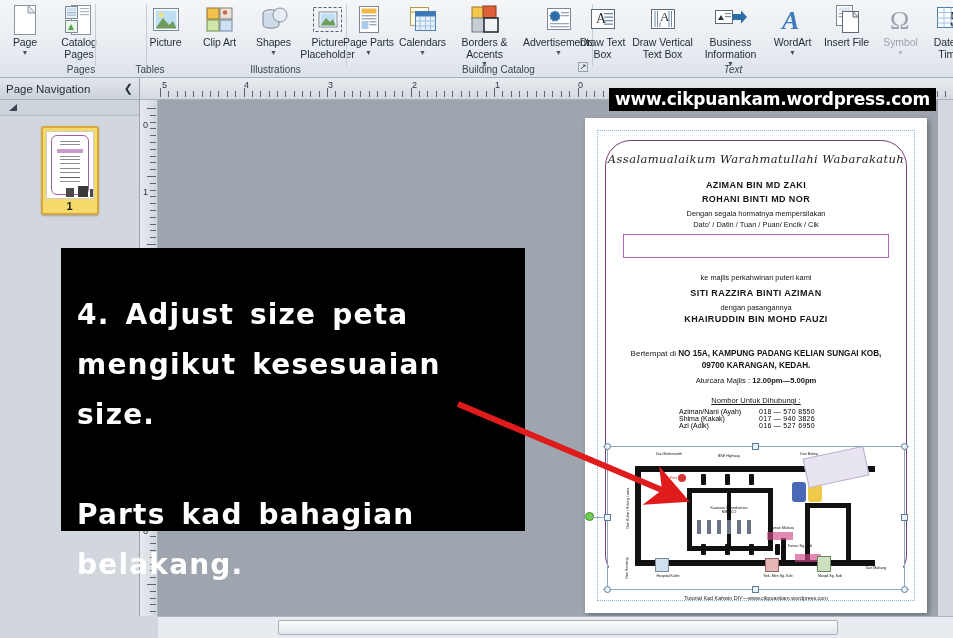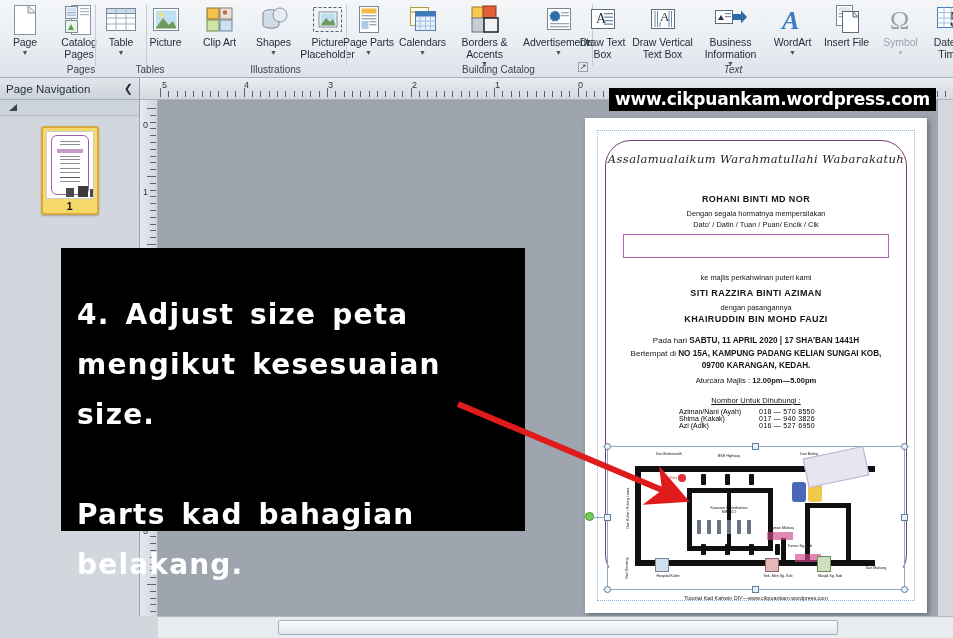--- a/index.html
+++ b/index.html
@@ -234,33 +234,20 @@
           </svg>
         </div>
         <div class="rlabel">Catalog Pages</div>
       </div>
     </div>
     <div class="rgroup-title">Pages</div>
   </div>
   <div class="rgroup-sep" style="left:95px;"></div>
 
   <div class="rgroup" style="left:96px;width:50px;">
-    <div class="rgroup-items">
-      <div class="rbtn">
-        <div class="ricon">
-          <svg width="34" height="30" viewBox="0 0 34 30">
-            <rect x="2.5" y="3.5" width="29" height="22" fill="#fff" stroke="#7a8794"></rect>
-            <rect x="2.5" y="3.5" width="29" height="5" fill="#ccdcec" stroke="#7a8794"></rect>
-            <path d="M12 3.5 V25.5 M22 3.5 V25.5 M2.5 13 H31.5 M2.5 19 H31.5" stroke="#9fb0c0" stroke-width="1"></path>
-          </svg>
-        </div>
-        <div class="rlabel">Table</div>
-        <div class="caret">▼</div>
-      </div>
-    </div>
     <div class="rgroup-title">Tables</div>
   </div>
   <div class="rgroup-sep" style="left:146px;"></div>
 
   <div class="rgroup" style="left:148px;width:197px;">
     <div class="rgroup-items">
       <div class="rbtn">
         <div class="ricon">
           <svg width="30" height="30" viewBox="0 0 30 30">
             <rect x="2.5" y="3.5" width="25" height="22" fill="#fff" stroke="#7a8794"></rect>
@@ -697,37 +684,34 @@
 
   <div id="canvas">
 
     <div id="pubpage">
       <div id="pubmargin"></div>
 
       <div id="card-border"></div>
 
       <div class="ctext salam" style="top:34px;">Assalamualaikum Warahmatullahi Wabarakatuh</div>
 
+      <div class="ctext nm" style="top:62px;">AZIMAN BIN MD ZAKI</div>
       <div class="ctext nm" style="top:76px;">ROHANI BINTI MD NOR</div>
       <div class="ctext sm" style="top:91px;">Dengan segala hormatnya mempersilakan</div>
       <div class="ctext sm" style="top:102px;">Dato' /  Datin / Tuan / Puan/  Encik / Cik</div>
 
       <div id="namebox" style="top:116px;">
         <span></span>
       </div>
 
       <div class="ctext sm" style="top:155px;">ke majlis perkahwinan puteri kami</div>
       <div class="ctext nm" style="top:170px;">SITI RAZZIRA BINTI AZIMAN</div>
       <div class="ctext sm" style="top:185px;">dengan pasangannya</div>
       <div class="ctext nm" style="top:196px;">KHAIRUDDIN BIN MOHD FAUZI</div>
 
-      <div class="ctext" style="top:218px;font-size:8px;">
-        <span>Pada hari</span>
-        <span class="dtb">SABTU, 11 APRIL 2020  |  17 SHA'BAN 1441H</span>
-      </div>
       <div class="ctext" style="top:231px;font-size:8px;">
         <span>Bertempat di</span>
         <span class="dtb">NO 15A, KAMPUNG PADANG KELIAN SUNGAI KOB,</span>
       </div>
       <div class="ctext dtb" style="top:243px;">09700 KARANGAN, KEDAH.</div>
       <div class="ctext" style="top:258px;font-size:7.6px;">
         <span>Aturcara Majlis :</span>
         <span class="bld">12.00pm—5.00pm</span>
       </div>
 

